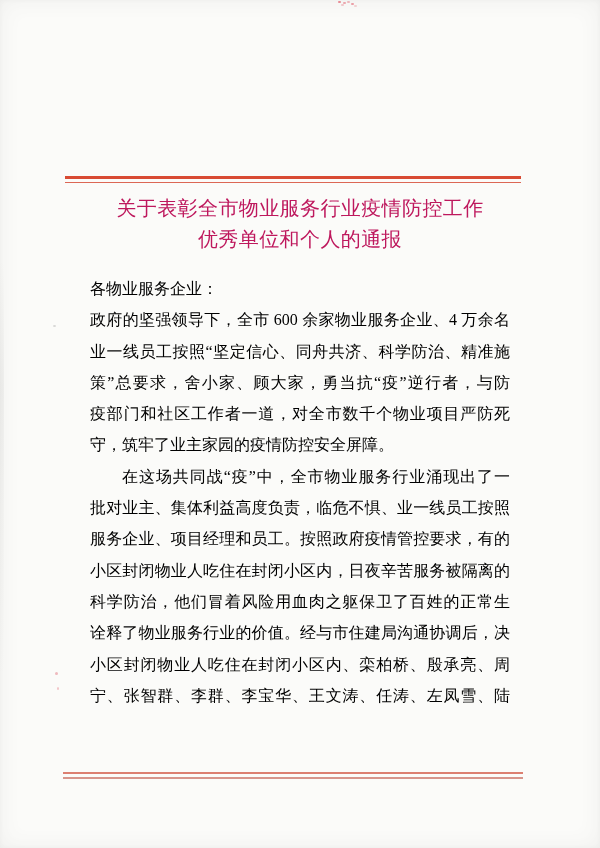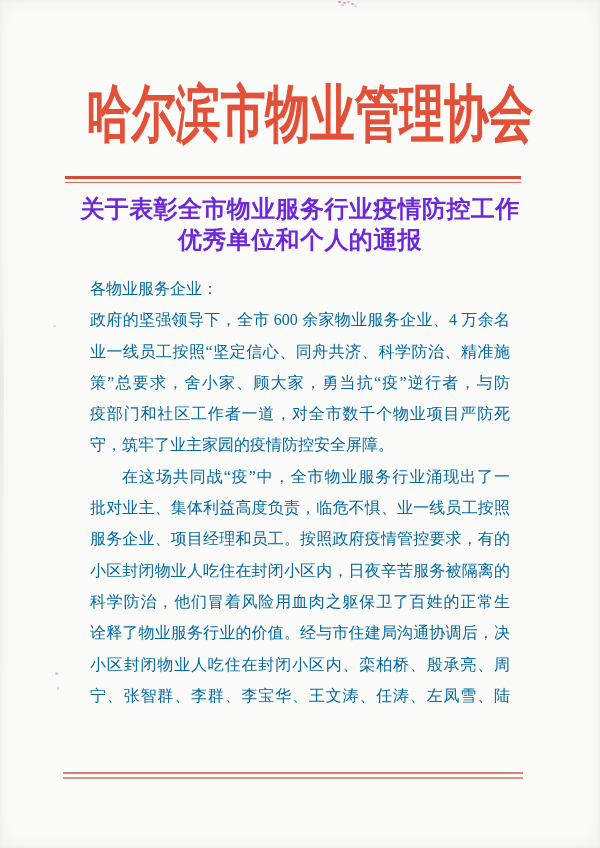--- a/index.html
+++ b/index.html
@@ -43,32 +43,32 @@
   .header-rule .thick { height: 3.4px; background: #d84a33; }
   .header-rule .gap   { height: 2.2px; }
   .header-rule .thin  { height: 1.4px; background: #d85742; opacity: 0.9; }
 
   
   .doc-title {
     position: absolute;
     top: 193px; left: 0; right: 0;
     text-align: center;
     font-family: "Liberation Sans", sans-serif;
-    font-weight: 700;
-    font-size: 24px;
+    font-weight: 400;
+    font-size: 20px;
     line-height: 31px;
-    color: #6d28d9;
+    color: #be185d;
     letter-spacing: 0.4px;
   }
 
   
   .body-block {
     position: absolute;
     top: 273px; left: 90px; width: 420px;
-    color: #0369a1;
+    color: #000000;
     font-family: "Liberation Serif", serif;
   }
   .bline {
     height: 31.3px;
     line-height: 31.3px;
     font-size: 16px;
     white-space: nowrap;
     overflow: visible;
   }
   .bline.j {
@@ -107,23 +107,20 @@
   .edge-smudge {
     position: absolute; top: 260px; left: 0; width: 4px; height: 420px;
     background: linear-gradient(to bottom, rgba(120,120,120,0) 0%, rgba(120,120,120,0.08) 30%, rgba(120,120,120,0.04) 60%, rgba(120,120,120,0) 100%);
   }
 </style>
 </head>
 <body>
 
 <div class="page">
 
-  <div class="org-title-wrap">
-    <span class="org-title">哈尔滨市物业管理协会</span>
-  </div>
 
   <div class="header-rule">
     <div class="thick"></div>
     <div class="gap"></div>
     <div class="thin"></div>
   </div>
 
   <div class="doc-title">
     <div>关于表彰全市物业服务行业疫情防控工作</div>
     <div>优秀单位和个人的通报</div>

